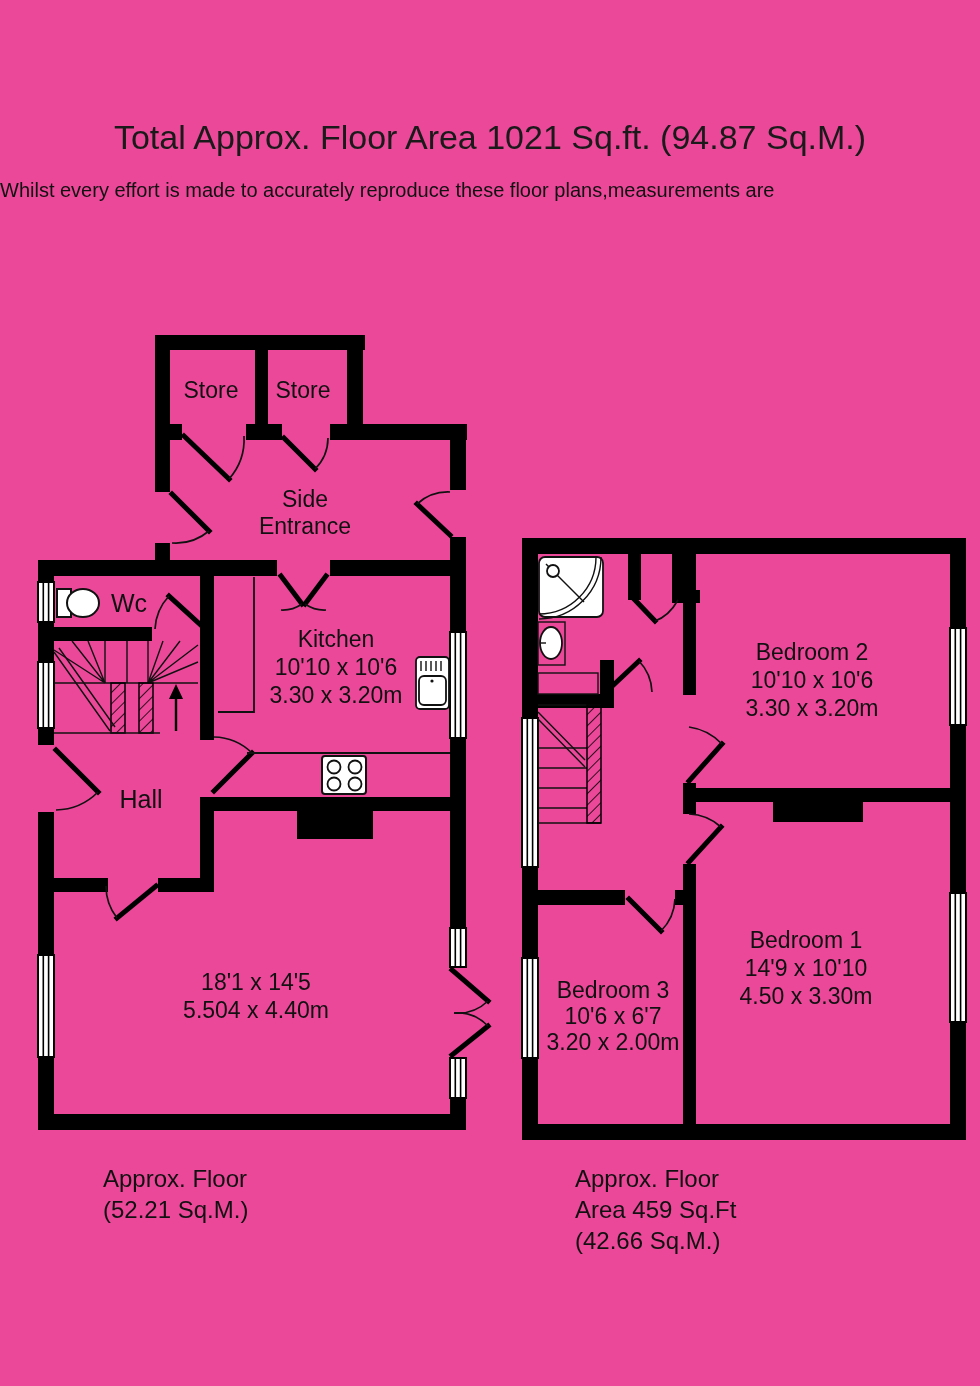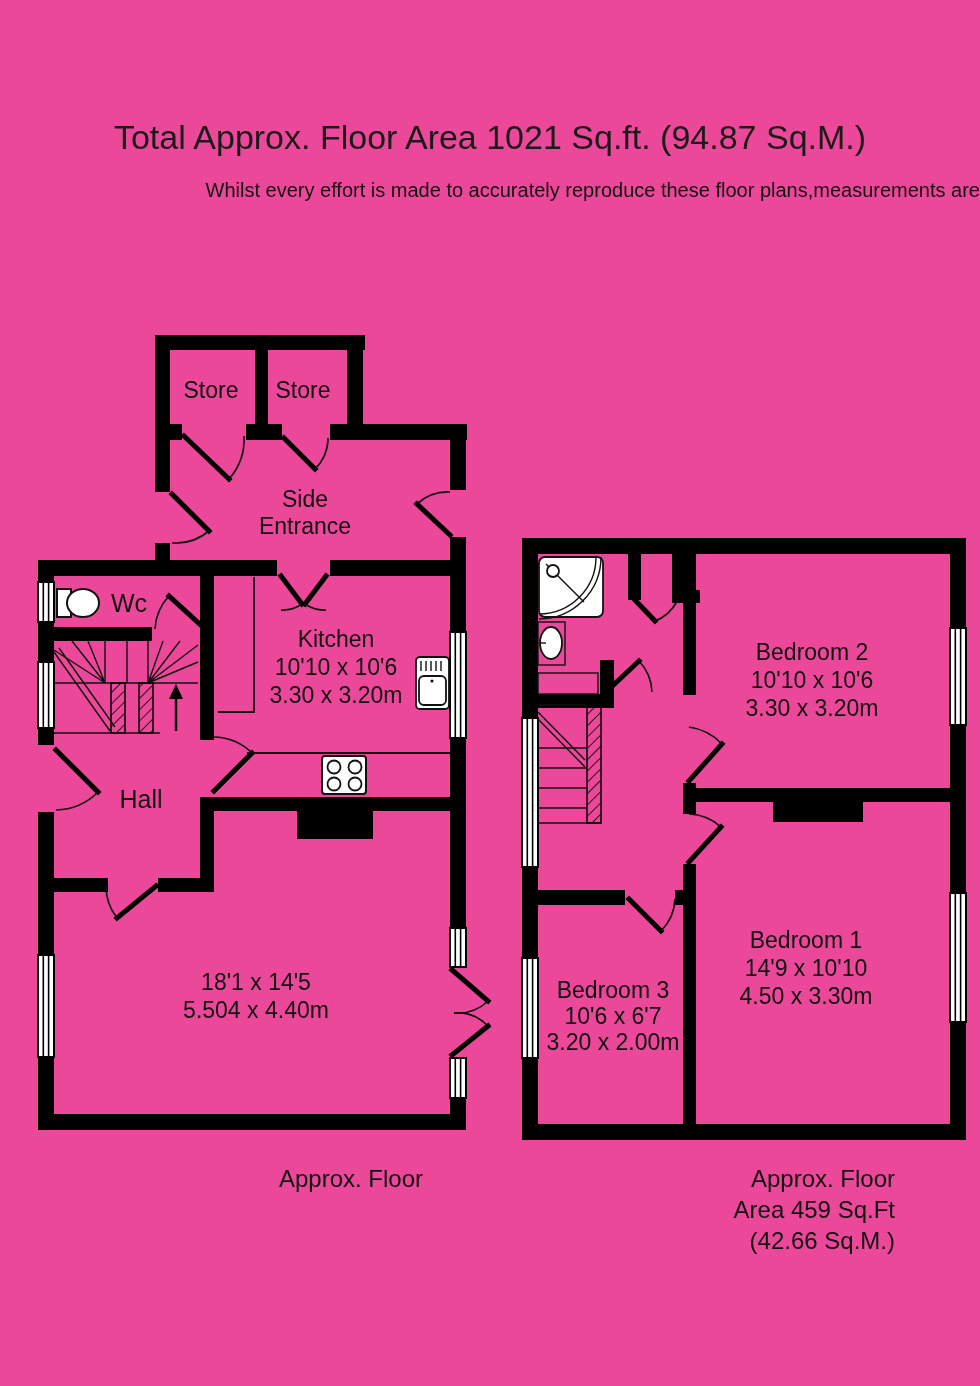--- a/index.html
+++ b/index.html
@@ -1,22 +1,22 @@
 <!DOCTYPE html>
 <html><head>
 <meta charset="utf-8">
 <style>
   html,body{margin:0;padding:0;background:#fff;}
   #page{position:relative;width:980px;height:1386px;background:#ec4899;overflow:hidden;
         font-family:"Liberation Sans", sans-serif;color:#1a1a1a;}
   .title{position:absolute;top:118px;left:0;width:980px;text-align:center;
          font-size:34px;letter-spacing:0px;color:#1a1a1a;}
-  .disclaimer{position:absolute;top:176px;left:0;width:980px;text-align:right;
+  .disclaimer{position:absolute;top:176px;left:0;width:980px;text-align:left;
          font-size:20px;line-height:29px;color:#111;}
-  .arealabel{position:absolute;width:320px;text-align:right;font-size:24px;line-height:31px;color:#111;}
+  .arealabel{position:absolute;width:320px;text-align:left;font-size:24px;line-height:31px;color:#111;}
   #ga{left:103px;top:1163px;}
   #fa{left:575px;top:1163px;}
   svg{position:absolute;left:0;top:0;}
   .wall{fill:#000;}
   .thin{stroke:#111;stroke-width:1.8;fill:none;}
   .thin15{stroke:#111;stroke-width:1.4;fill:none;}
   .leaf{stroke:#000;stroke-width:5;fill:none;stroke-linecap:square;}
   .arc{stroke:#111;stroke-width:1.7;fill:none;}
   .winr{fill:#fff;stroke:#000;stroke-width:2;}
   .winl{stroke:#000;stroke-width:1.6;}
@@ -301,20 +301,21 @@
       <text class="room" x="806" y="976">14'9 x 10'10</text>
       <text class="room" x="806" y="1004">4.50 x 3.30m</text>
       <text class="room" x="613" y="998">Bedroom 3</text>
       <text class="room" x="613" y="1024">10'6 x 6'7</text>
       <text class="room" x="613" y="1050">3.20 x 2.00m</text>
     </g>
   </svg>
 
   <div class="arealabel" id="ga">
     <div>Approx. Floor</div>
+    <div>(52.21 Sq.M.)</div>
   </div>
   <div class="arealabel" id="fa">
     <div>Approx. Floor</div>
     <div>Area 459 Sq.Ft</div>
     <div>(42.66 Sq.M.)</div>
   </div>
 
 </div>
 
 </body></html>

